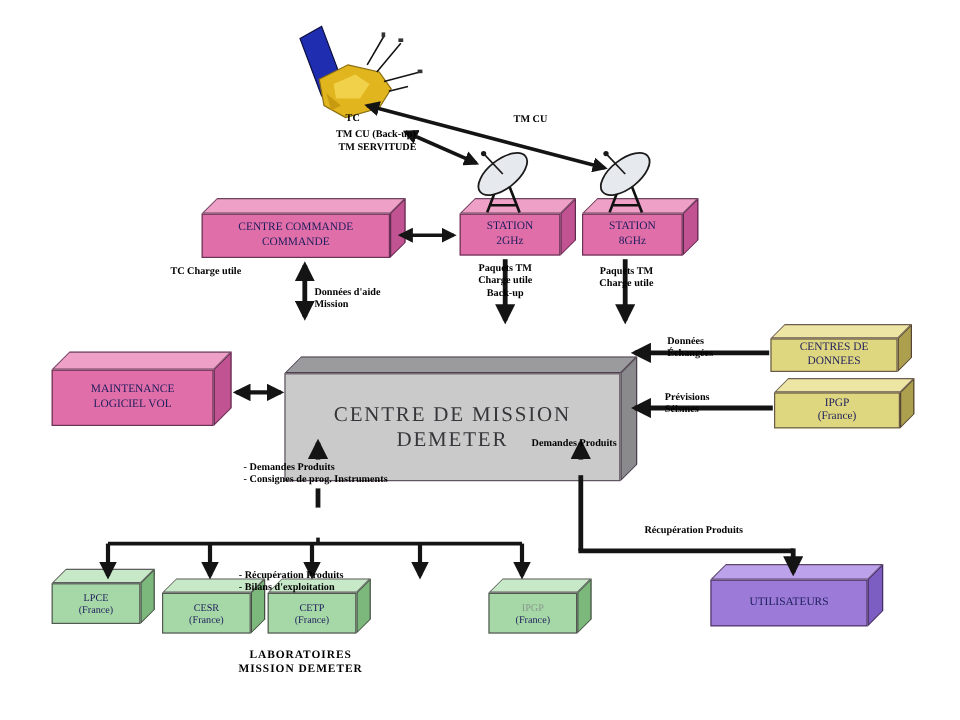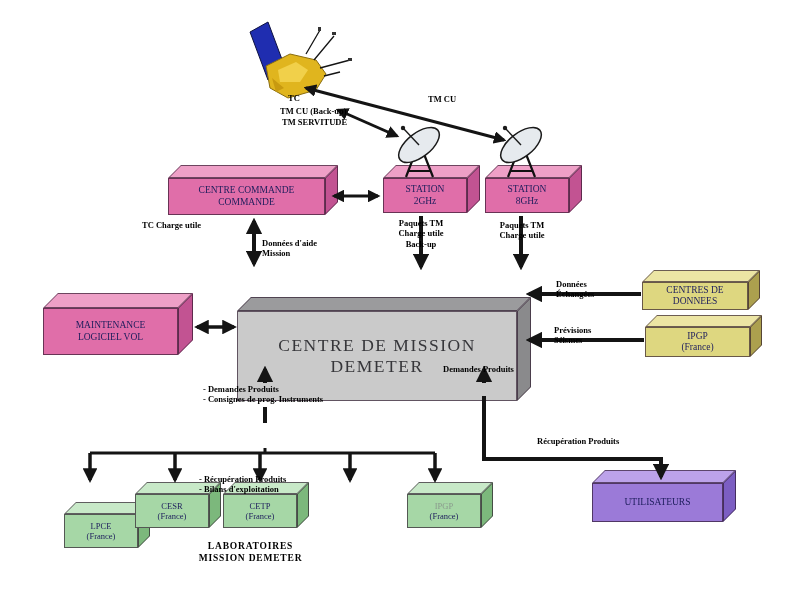--- a/index.html
+++ b/index.html
@@ -109,21 +109,21 @@
 
   <div class="b3 yellowb fs9" style="--w:105px;--h:30px;--d:12px;left:645px;top:315px;">
     <div class="face-top"></div>
     <div class="face-side"></div>
     <div class="face-front">
       <span>IPGP</span>
       <span>(France)</span>
     </div>
   </div>
 
-  <div class="b3 greenb fs85" style="--w:74px;--h:34px;--d:12px;left:43px;top:502px;margin-left:21px;">
+  <div class="b3 greenb fs85" style="--w:74px;--h:34px;--d:12px;left:43px;top:474px;">
     <div class="face-top"></div>
     <div class="face-side"></div>
     <div class="face-front">
       <span>LPCE</span>
       <span>(France)</span>
     </div>
   </div>
   <div class="b3 greenb fs85" style="--w:74px;--h:34px;--d:12px;left:135px;top:482px;">
     <div class="face-top"></div>
     <div class="face-side"></div>

